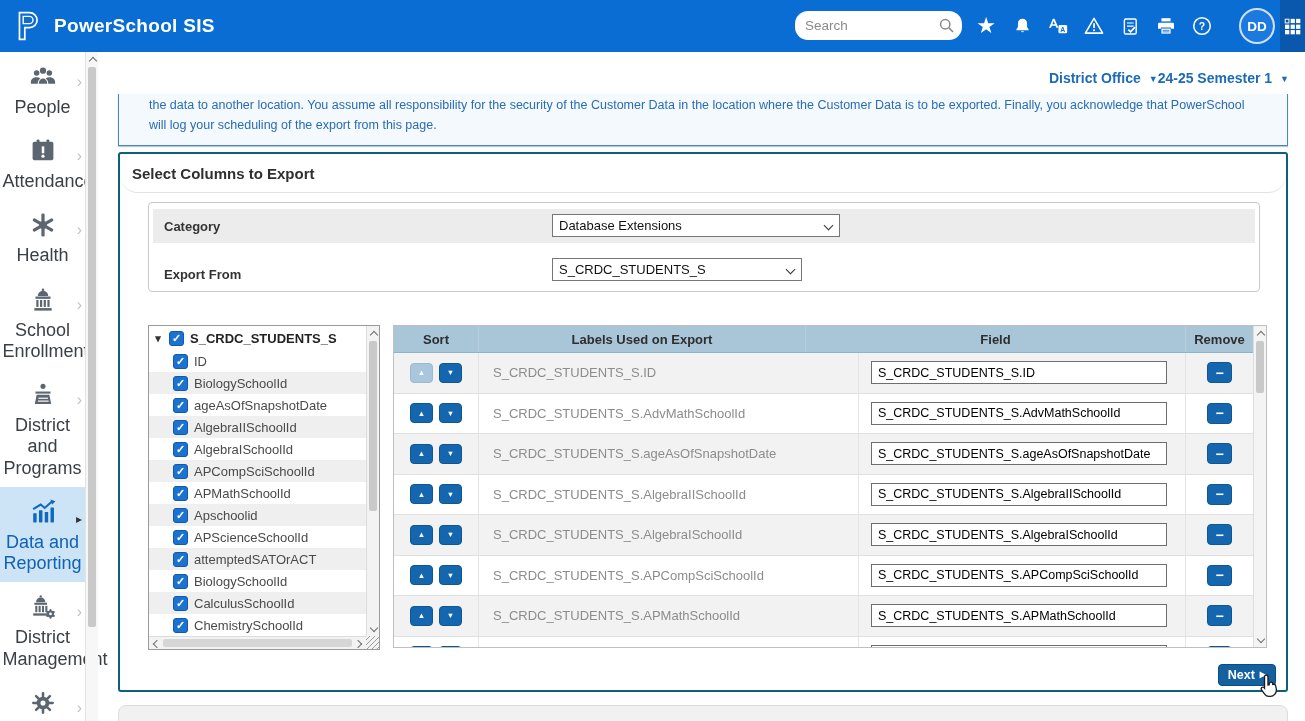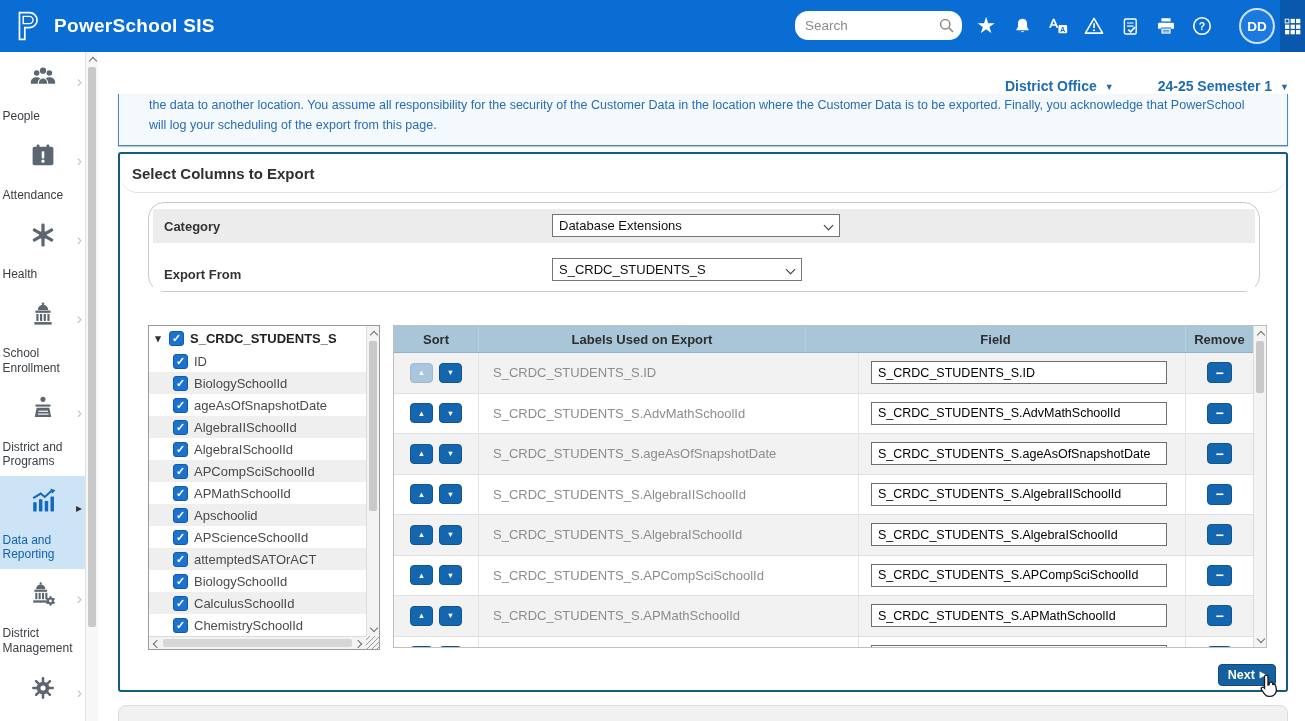--- a/index.html
+++ b/index.html
@@ -17,52 +17,52 @@
   .icon-row{position:absolute;left:974px;top:0;height:52px;display:flex;align-items:center;gap:12px;}
   .hicon{width:24px;height:30px;display:flex;justify-content:center;align-items:center;background:none;border:none;padding:0;cursor:pointer;color:#fff;}
   .star-glyph{font-size:22px;line-height:1;}
   .avatar{position:absolute;left:1239px;top:8px;width:36px;height:36px;border-radius:50%;background:#1b79e0;border:2px solid #cfe0f4;box-sizing:border-box;color:#fff;font-weight:bold;font-size:13.5px;display:flex;align-items:center;justify-content:center;cursor:pointer;}
   .apps-strip{position:absolute;right:0;top:0;width:25px;height:52px;background:#0a58ad;display:flex;align-items:center;justify-content:center;cursor:pointer;}
 
   
   .sidebar{position:absolute;left:0;top:52px;width:85px;height:669px;background:#fff;display:flex;flex-direction:column;}
   .side-item{position:relative;display:flex;flex-direction:column;align-items:center;padding:10px 2px 8px;cursor:pointer;}
   .side-icon{color:#5c6670;height:30px;display:flex;align-items:center;}
-  .side-label{margin-top:17px;font-size:12px;color:#3b4045;text-align:left;line-height:1.18;width:80px;}
+  .side-label{margin-top:5px;font-size:18px;color:#3b4045;text-align:center;line-height:1.18;width:80px;}
   .side-chev{position:absolute;right:3px;top:22px;color:#c4c4c4;font-size:16px;line-height:1;}
   .side-item.active{background:#cde3f6;}
   .side-item.active .side-icon{color:#1069bf;}
   .side-item.active .side-label{color:#0f62b4;}
   .side-item.active .side-chev{color:#333;font-size:12px;top:26px;}
   .side-sb{position:absolute;left:85px;top:52px;width:13px;height:669px;background:#f7f7f7;border-left:1px solid #e3e3e3;box-sizing:border-box;}
 
   
   .sb-btn{position:absolute;width:13px;height:14px;display:flex;align-items:center;justify-content:center;cursor:pointer;}
   .chev{width:5px;height:5px;border-right:1.5px solid #6e6e6e;border-bottom:1.5px solid #6e6e6e;}
   .chev.up{transform:rotate(-135deg);margin-top:3px;}
   .chev.down{transform:rotate(45deg);margin-bottom:3px;}
   .chev.left{transform:rotate(135deg);margin-left:3px;}
   .chev.right{transform:rotate(-45deg);margin-right:3px;}
   .sb-thumb{position:absolute;background:#c9c9c9;border-radius:2px;cursor:pointer;}
 
   
-  .ctx-bar{position:absolute;top:78px;right:16px;display:flex;gap:44px;align-items:flex-start;}
+  .ctx-bar{position:absolute;top:70px;right:16px;display:flex;align-items:flex-start;}
   .ctx-item{display:flex;align-items:center;gap:8px;color:#1b6cb5;font-weight:bold;font-size:14px;cursor:pointer;}
   .ctx-caret{font-size:9px;margin-top:2px;}
 
   
   .notice{position:absolute;left:118px;top:94px;width:1170px;box-sizing:border-box;border:1px solid #4e86b9;border-top:none;background:#f4f9fd;padding:1px 22px 9px 30px;box-shadow:0 1px 1px rgba(90,130,170,.45);}
   .notice p{margin:0;font-size:12.5px;line-height:1.62;color:#2a6cb4;}
 
   
   .panel{position:absolute;left:118px;top:152px;width:1170px;height:540px;box-sizing:border-box;border:2px solid #0e5f7a;border-radius:3px;background:#fff;}
   .panel-head{height:38px;border-bottom:1px solid #e2e2e2;display:flex;align-items:center;padding-left:12px;border-radius:18px;}
   .panel-title{font-size:15px;font-weight:bold;color:#2f2f2f;}
 
-  .filter-box{position:absolute;left:28px;top:48px;width:1112px;height:90px;border:1px solid #c9c9c9;border-radius:16px;box-sizing:border-box;background:#fff;}
+  .filter-box{position:absolute;left:28px;top:48px;width:1112px;height:90px;border:1px solid #c9c9c9;border-radius:4px;box-sizing:border-box;background:#fff;}
   .frow{position:absolute;left:4px;right:4px;height:34px;display:flex;align-items:center;padding-left:11px;box-sizing:border-box;}
   .frow-cat{top:6px;background:#ececec;}
   .frow-exp{top:54px;background:#fff;}
   .frow-label{font-size:13px;font-weight:bold;color:#333;}
   .fake-select{position:absolute;height:23px;box-sizing:border-box;border:1px solid #767676;background:#fff;display:flex;align-items:center;font-size:13px;color:#111;padding:0 22px 0 6px;cursor:pointer;}
   .sel-chev{position:absolute;right:7px;top:7px;width:6px;height:6px;border-right:1.6px solid #333;border-bottom:1.6px solid #333;transform:rotate(45deg);}
   .sel-cat{left:403px;top:11px;width:288px;}
   .sel-exp{left:403px;top:55px;width:250px;}
 
   

